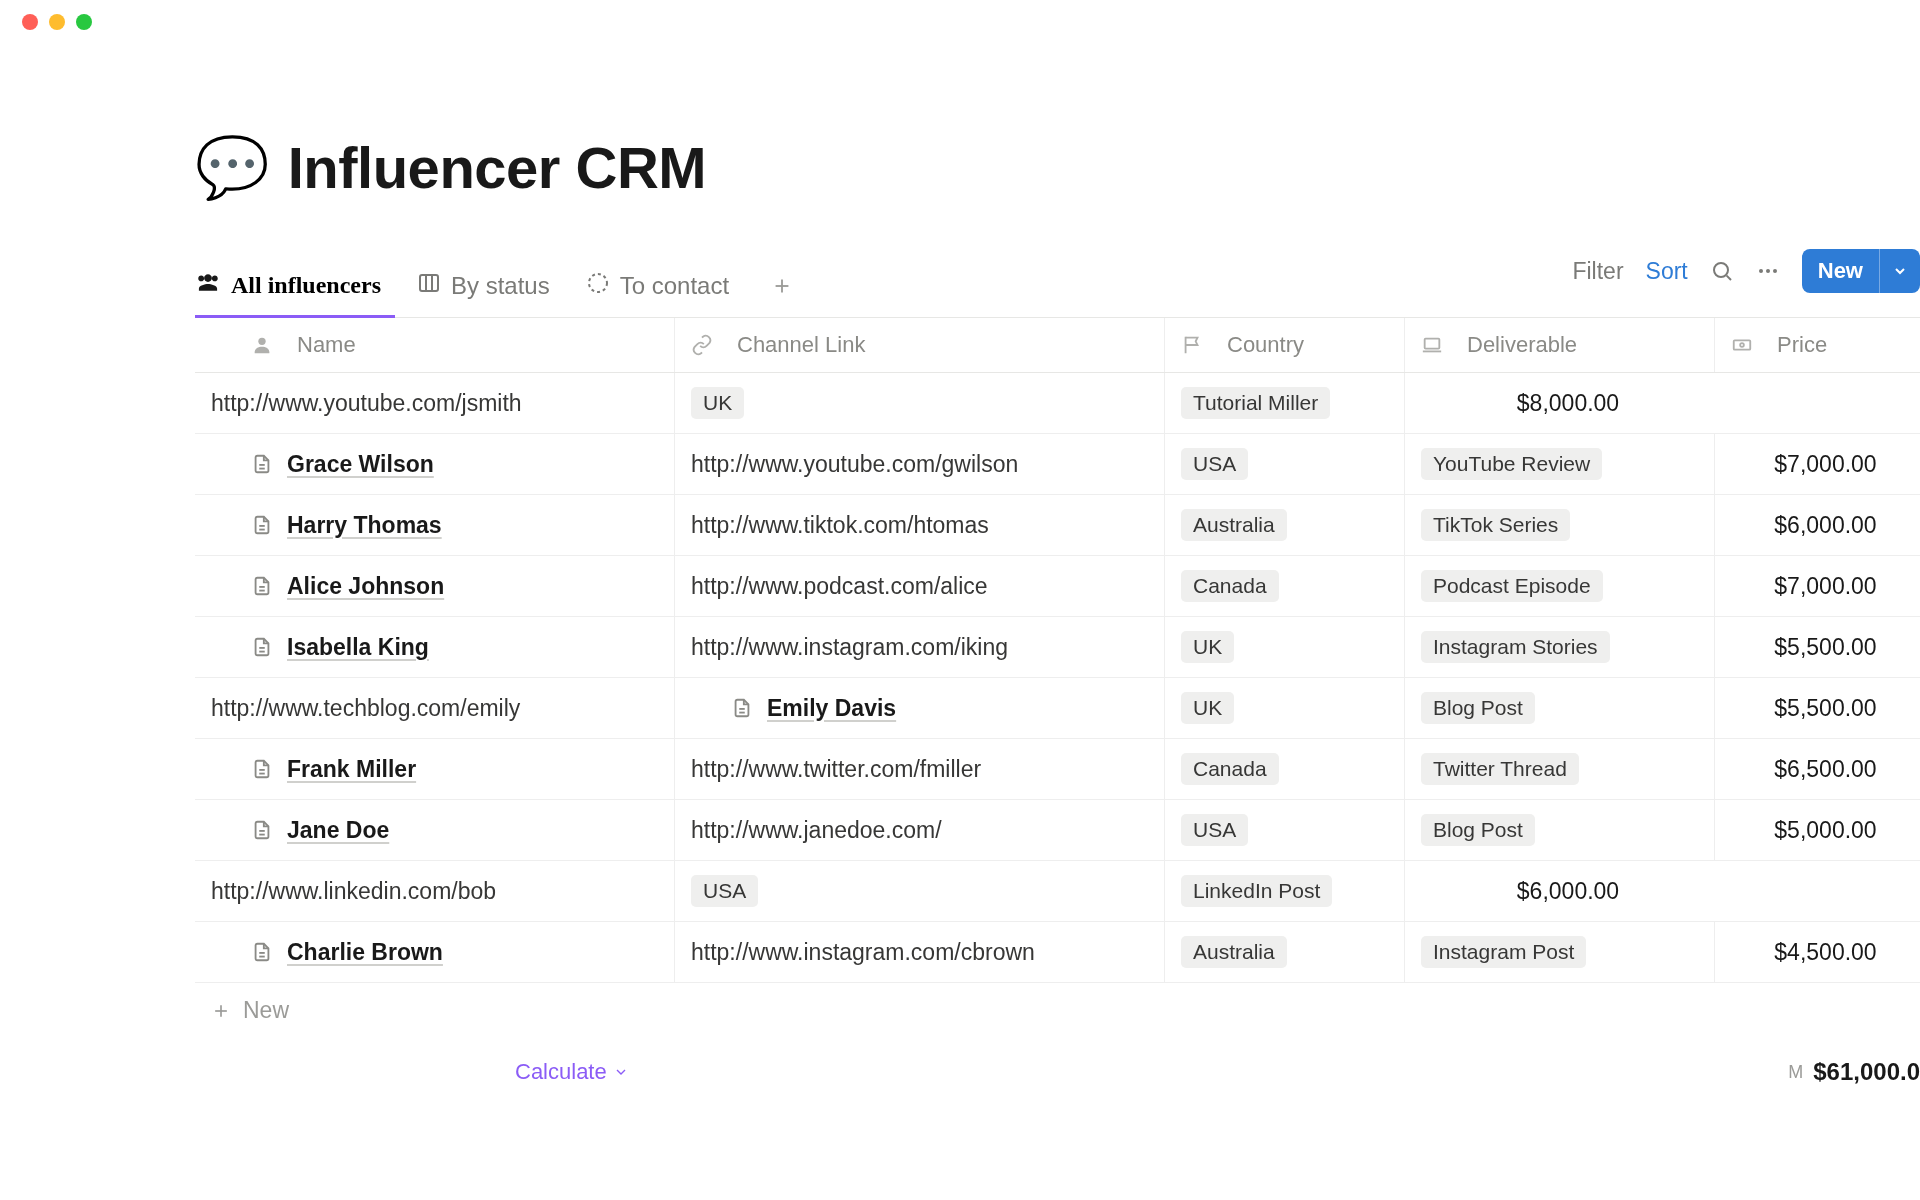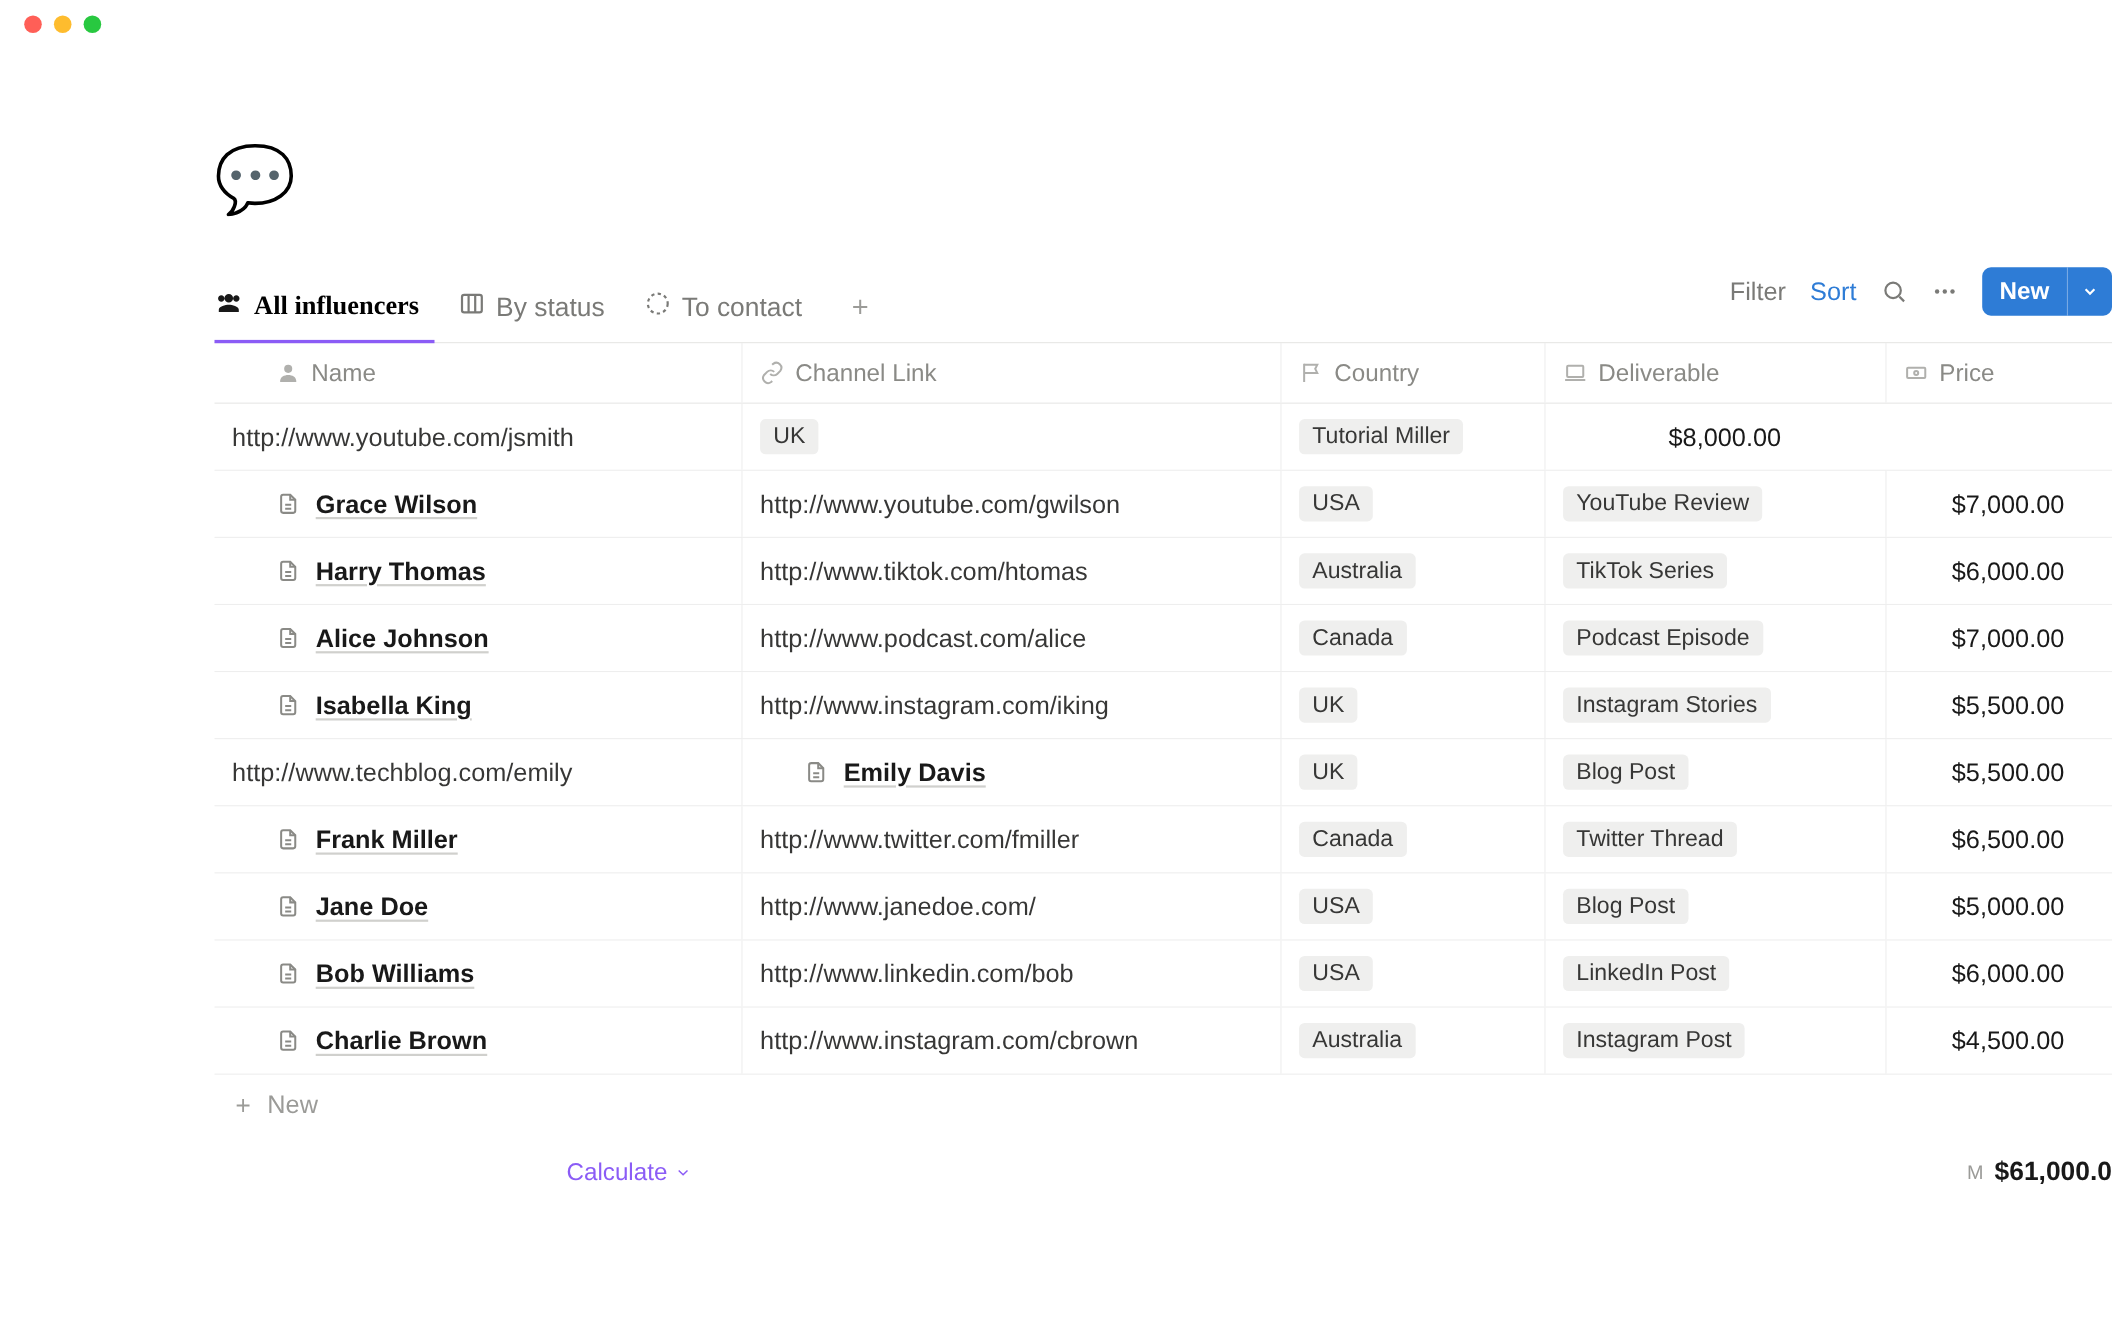--- a/index.html
+++ b/index.html
@@ -25,21 +25,21 @@
   .add-view { color: #9b9b98; font-size: 26px; padding: 0 6px; cursor: pointer; }
 
   .right-controls { position: absolute; right: 0; bottom: 24px; display: flex; align-items: center; gap: 22px; }
   .ctl-text { font-size: 23px; color: #7a7a77; cursor: pointer; }
   .ctl-text.link { color: #2e7cd6; }
   .ctl-ic { color: #7a7a77; cursor: pointer; display: flex; }
   .new-btn { display: flex; align-items: stretch; background: #2e7cd6; border-radius: 8px; overflow: hidden; color: #fff; font-weight: 600; font-size: 22px; }
   .new-btn .lbl { padding: 9px 16px; cursor: pointer; }
   .new-btn .caret { padding: 9px 12px; border-left: 1px solid rgba(255,255,255,0.35); cursor: pointer; display:flex; align-items:center; }
   .th-row { border-bottom: 1px solid #e7e7e5; }
-  .th { text-align: right; font-weight: 500; color: #8a8a86; font-size: 22px; padding: 14px 16px; border-right: 1px solid #eee; display:flex; align-items: center; gap: 10px; }
+  .th { text-align: right; font-weight: 500; color: #8a8a86; font-size: 22px; padding: 14px 16px; border-right: 1px solid #eee; display:flex; align-items: center; gap: 24px; }
   .row { display: grid; grid-template-columns: 480px 490px 240px 310px 205px; border-bottom: 1px solid #eee; }
   .hrow { display: grid; grid-template-columns: 480px 490px 240px 310px 205px; }
   .cell { padding: 12px 16px; font-size: 23px; border-right: 1px solid #eee; display: flex; align-items: center; min-height: 60px; }
   .cell.name { gap: 14px; padding-left: 56px; font-weight: 600; text-decoration: underline; text-decoration-color: #d0d0cd; text-underline-offset: 4px; }
   .cell.name .doc-ic { color: #8a8a86; flex:none; text-decoration: none; }
   .cell.link { color: #373736; }
   .tag { background: #efefee; border-radius: 5px; padding: 4px 12px; font-size: 21px; color: #373736; }
   .cell.price { justify-content: center; border-right: none; padding-right: 0; }
 
   .new-row { display:flex; align-items:center; gap: 12px; padding: 14px 16px; color: #9b9b98; font-size: 23px; cursor: pointer; }
@@ -56,20 +56,21 @@
 <div class="titlebar">
   <div class="tl-dot tl-red"></div>
   <div class="tl-dot tl-yellow"></div>
   <div class="tl-dot tl-green"></div>
 </div>
 
 <div class="page">
 
   <div class="page-head">
     <div class="page-icon">💬</div>
+    <h1 class="page-title">Influencer CRM</h1>
   </div>
 
   <div class="views-row">
 
     <div class="tab active">
       <span class="ic">
         <svg width="26" height="26" viewBox="0 0 24 24" fill="currentColor">
             <path d="M12 12c2 0 3.6-1.6 3.6-3.6S14 4.8 12 4.8 8.4 6.4 8.4 8.4 10 12 12 12zm-6.3-.6c1.5 0 2.7-1.2 2.7-2.7S7.2 6 5.7 6 3 7.2 3 8.7s1.2 2.7 2.7 2.7zm12.6 0c1.5 0 2.7-1.2 2.7-2.7S19.8 6 18.3 6s-2.7 1.2-2.7 2.7 1.2 2.7 2.7 2.7zM12 13.8c-2.8 0-8.4 1.4-8.4 4.2V20h16.8v-2c0-2.8-5.6-4.2-8.4-4.2z"></path>
           </svg>
       </span>
@@ -362,31 +363,20 @@
           <span class="tag">USA</span>
         </div>
         <div class="cell">
           <span class="tag">Blog Post</span>
         </div>
         <div class="cell price">
           <span>$5,000.00</span>
         </div>
       </div>
       <div class="row">
-        <div class="cell name">
-          <span class="doc-ic">
-            <svg width="22" height="22" viewBox="0 0 24 24" fill="none" stroke="currentColor" stroke-width="2">
-              <path d="M14 3H7a2 2 0 0 0-2 2v14a2 2 0 0 0 2 2h10a2 2 0 0 0 2-2V8z"></path>
-              <polyline points="14 3 14 8 19 8"></polyline>
-              <line x1="9" y1="13" x2="15" y2="13"></line>
-              <line x1="9" y1="17" x2="15" y2="17"></line>
-            </svg>
-          </span>
-          <span>Bob Williams</span>
-        </div>
         <div class="cell link">
           <span>http://www.linkedin.com/bob</span>
         </div>
         <div class="cell">
           <span class="tag">USA</span>
         </div>
         <div class="cell">
           <span class="tag">LinkedIn Post</span>
         </div>
         <div class="cell price">

